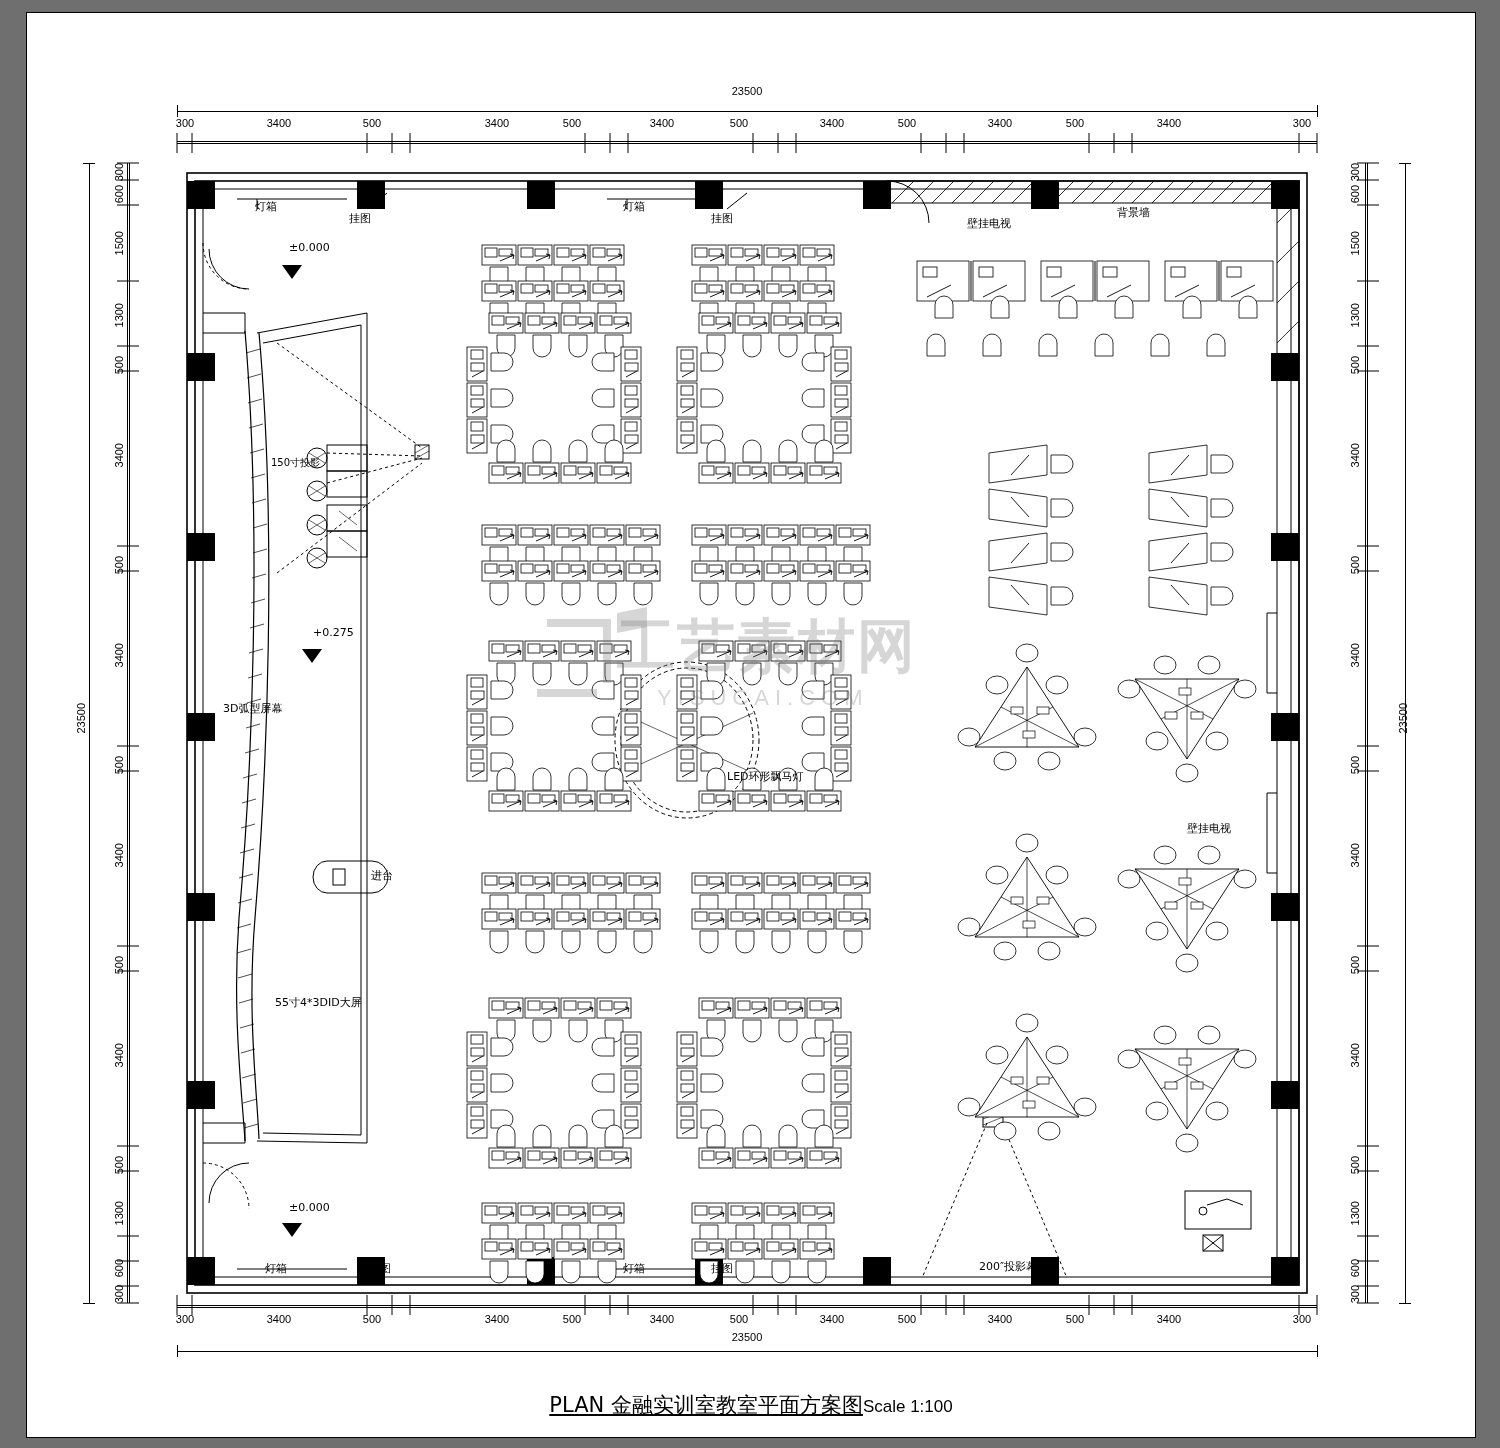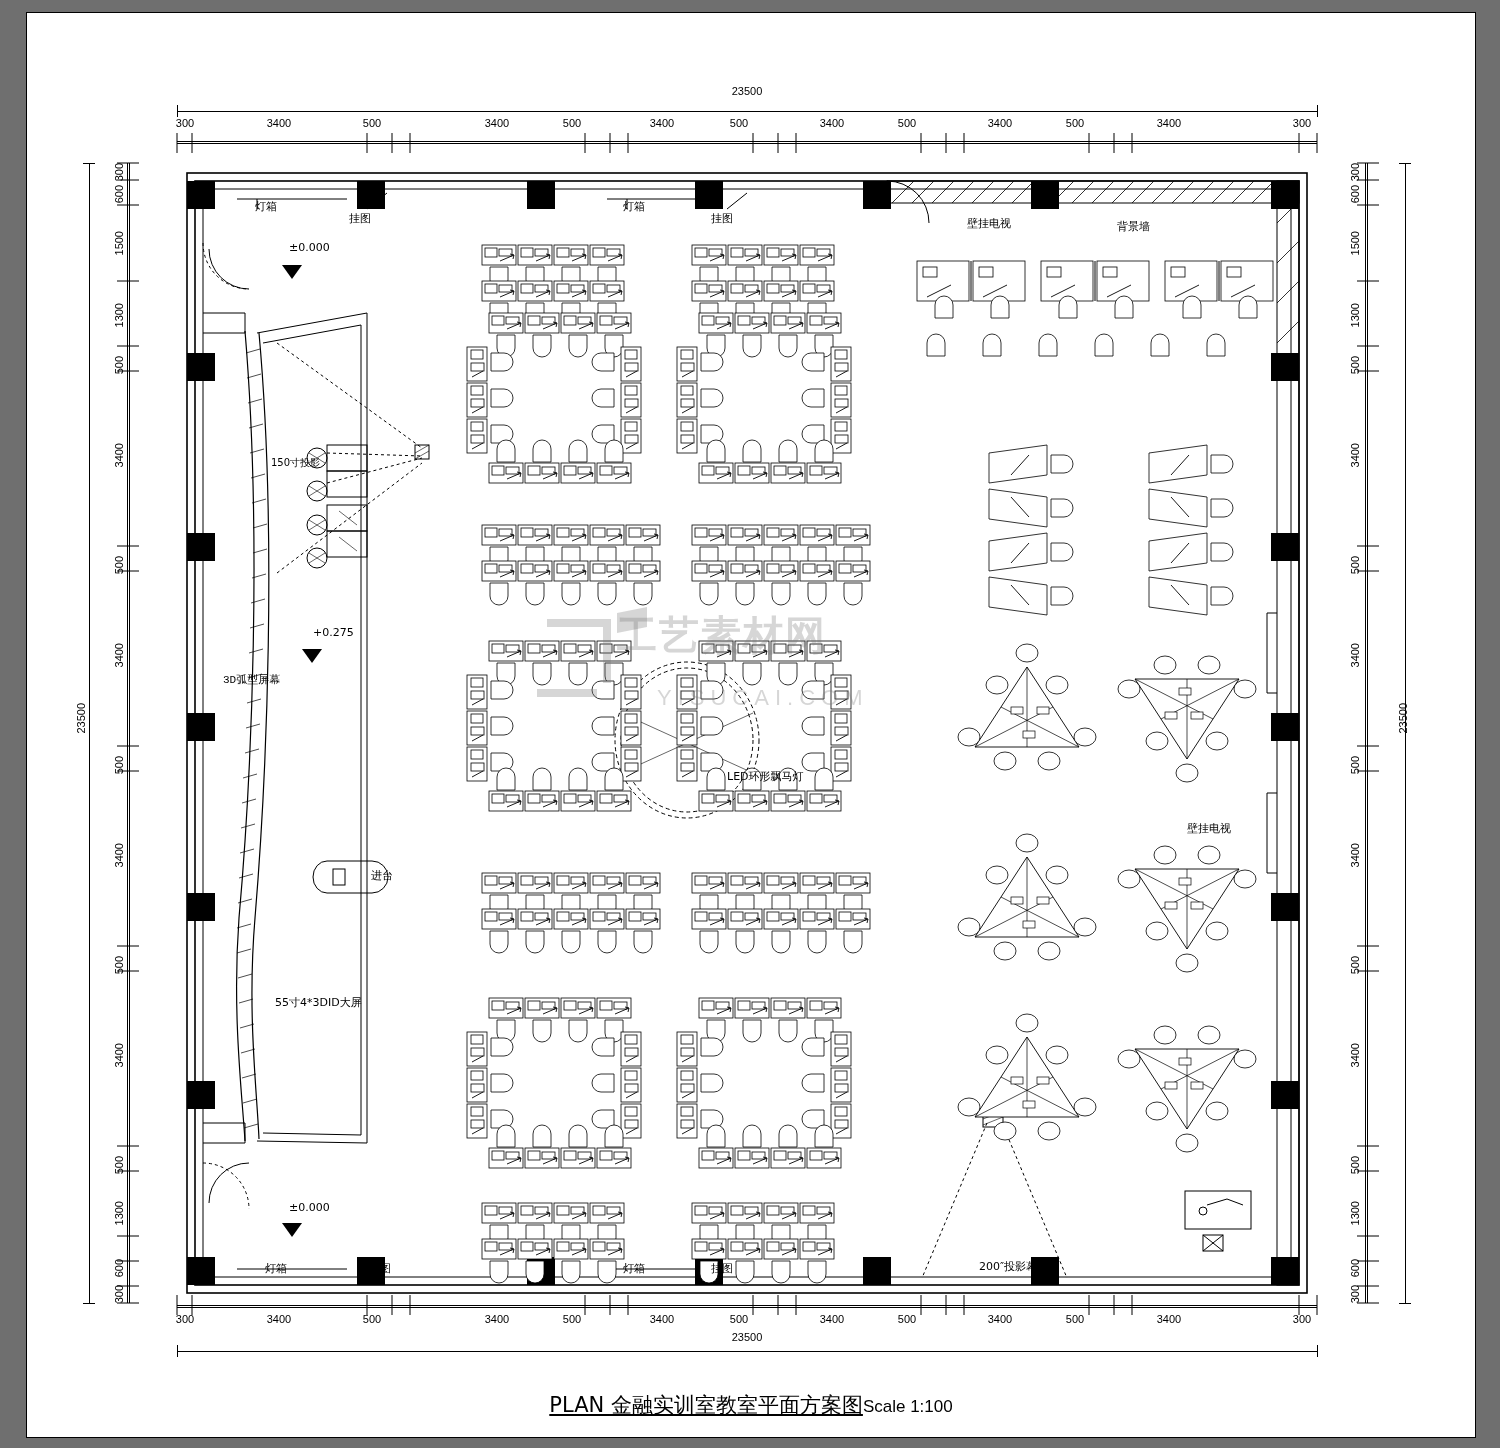--- a/index.html
+++ b/index.html
@@ -11,21 +11,21 @@
   .lbl.cn{font-family:"DejaVu Sans",sans-serif;}
   .vert{writing-mode:vertical-rl;transform:rotate(180deg);}
   .ln{position:absolute;background:#000;}
   .hline{height:1px;}
   .vline{width:1px;}
   .dimtxt{position:absolute;font-size:11px;color:#000;text-align:center;}
   .dimtxtv{position:absolute;font-size:11px;color:#000;}
   .title{position:absolute;left:0;right:0;text-align:center;font-size:21px;font-family:"DejaVu Sans",sans-serif;}
   .title u{}
   .scale{font-size:17px;font-family:"Liberation Sans",sans-serif;}
-  .wm{position:absolute;color:rgba(120,120,120,.30);font-size:40px;font-weight:bold;font-family:Liberation Mono, monospace;letter-spacing:2px;}
+  .wm{position:absolute;color:rgba(120,120,120,.30);font-size:58px;font-weight:bold;font-family:Liberation Mono, monospace;letter-spacing:2px;}
   .wm2{position:absolute;color:rgba(120,120,120,.30);font-size:22px;font-family:"Liberation Sans",sans-serif;letter-spacing:6px;}
   svg{position:absolute;left:0;top:0;overflow:visible;}
 </style>
 </head>
 <body>
 
 <div id="page">
   <div id="sheet">
 
     <div class="dimtxt" style="left:660px;top:72px;width:120px;">23500</div>
@@ -1629,25 +1629,25 @@
       <g fill="rgba(120,120,120,.30)">
         <polygon points="90,20 120,14 120,34 90,40"></polygon>
       </g>
     </svg>
 
     <div class="lbl cn" style="left:228px;top:186px;">灯箱</div>
     <div class="lbl cn" style="left:322px;top:198px;">挂图</div>
     <div class="lbl cn" style="left:596px;top:186px;">灯箱</div>
     <div class="lbl cn" style="left:684px;top:198px;">挂图</div>
     <div class="lbl cn" style="left:940px;top:203px;">壁挂电视</div>
-    <div class="lbl cn" style="left:1090px;top:206px;">背景墙</div>
+    <div class="lbl cn" style="left:1090px;top:192px;">背景墙</div>
     <div class="lbl cn" style="left:262px;top:228px;">±0.000</div>
     <div class="lbl sm cn" style="left:244px;top:443px;">150寸投影</div>
     <div class="lbl cn" style="left:286px;top:613px;">+0.275</div>
-    <div class="lbl cn" style="left:196px;top:659px;font-family:Liberation Mono, monospace;">3D弧型屏幕</div>
+    <div class="lbl cn" style="left:196px;top:688px;">3D弧型屏幕</div>
     <div class="lbl cn" style="left:344px;top:855px;">进台</div>
     <div class="lbl cn" style="left:248px;top:982px;">55寸4*3DID大屏</div>
     <div class="lbl cn" style="left:700px;top:756px;">LED环形飘马灯</div>
     <div class="lbl cn" style="left:1160px;top:808px;">壁挂电视</div>
     <div class="lbl cn" style="left:238px;top:1248px;">灯箱</div>
     <div class="lbl cn" style="left:342px;top:1248px;">挂图</div>
     <div class="lbl cn" style="left:596px;top:1248px;">灯箱</div>
     <div class="lbl cn" style="left:684px;top:1248px;">挂图</div>
     <div class="lbl cn" style="left:262px;top:1188px;">±0.000</div>
     <div class="lbl cn" style="left:952px;top:1246px;">200″投影幕</div>

